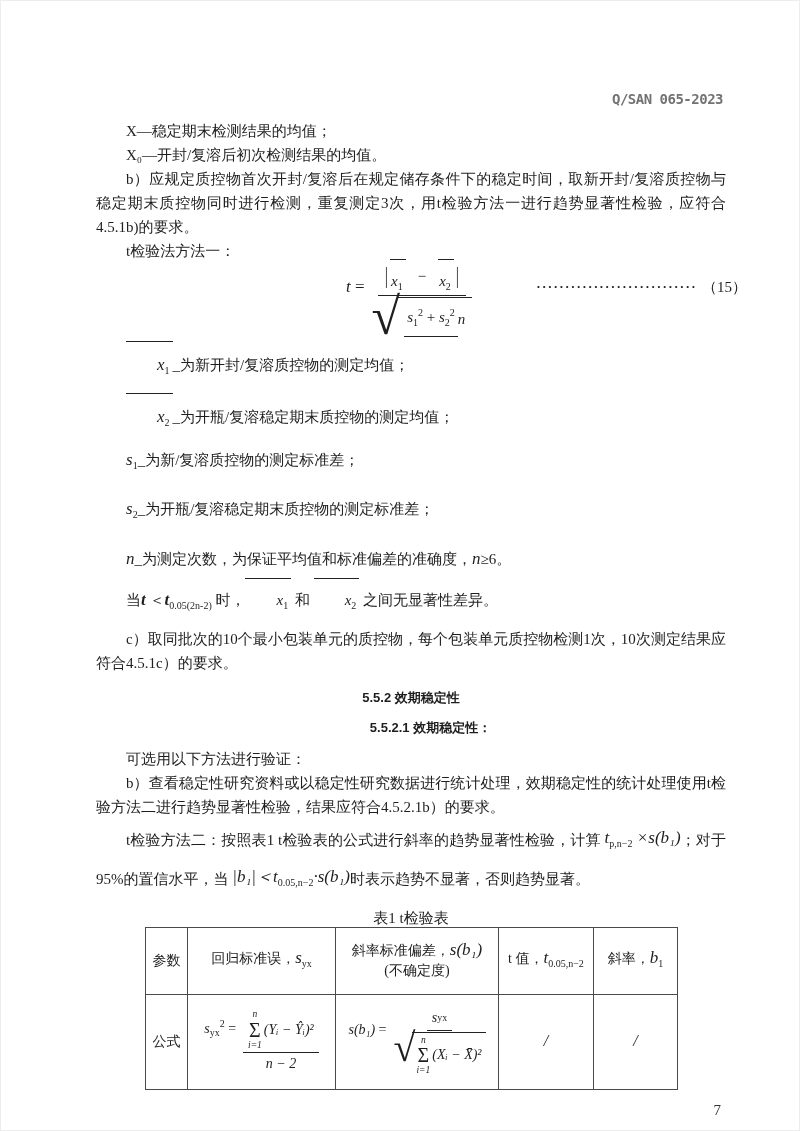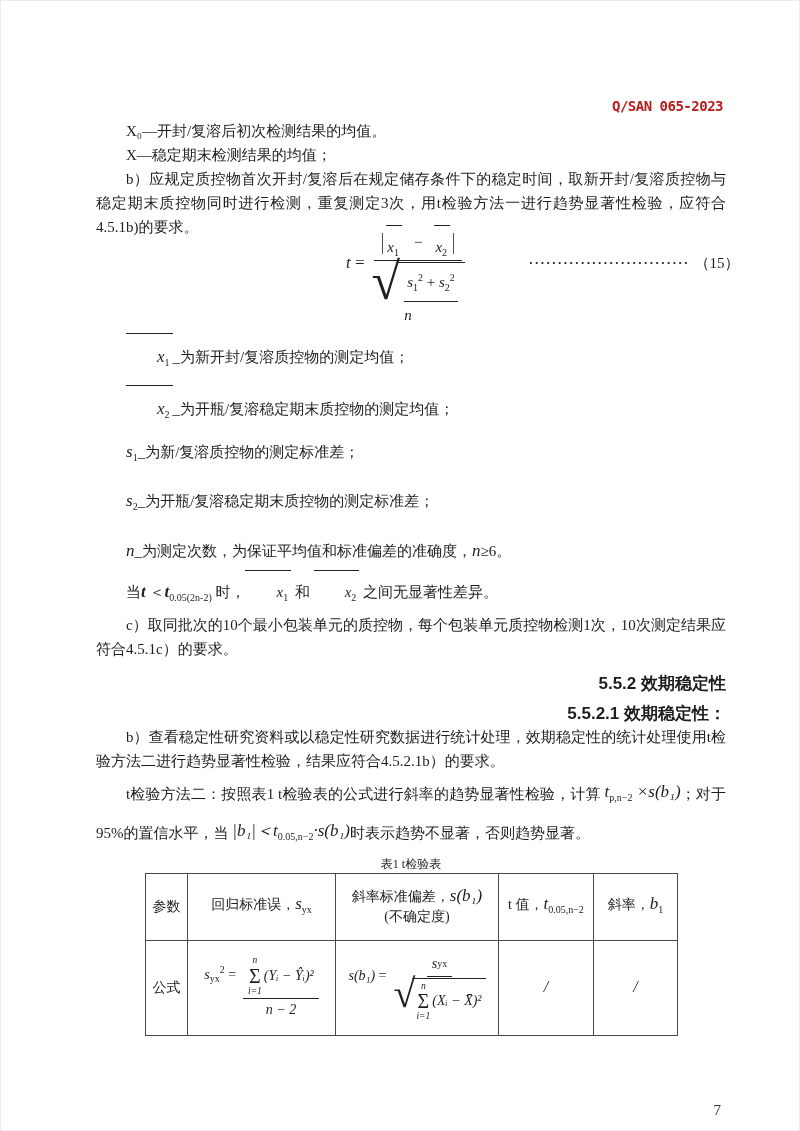--- a/index.html
+++ b/index.html
@@ -3,23 +3,23 @@
 <meta charset="utf-8">
 <style>
   html,body { margin:0; padding:0; background:#fff; }
   .page {
     position:relative; width:800px; height:1131px; background:#ffffff;
     font-family:"Liberation Serif","DejaVu Serif",serif;
     color:#1e1e1e; box-sizing:border-box; border:1px solid #ededed;
     overflow:hidden;
   }
   .doc-number {
-    position:absolute; top:97px; right:76px;
+    position:absolute; top:90px; right:76px;
     font-family:"DejaVu Sans Mono","Liberation Mono",monospace;
-    font-size:14px; font-weight:bold; letter-spacing:-0.5px; color:#b91c1c;
+    font-size:14px; font-weight:bold; letter-spacing:-0.5px; color:#737373;
   }
   .content {
     position:absolute; left:95px; top:0; width:630px; padding-top:118px;
     font-size:15px; line-height:24px; text-align:justify;
   }
   p { margin:0; }
   .indent { text-indent:2em; }
   .mi { font-style:italic; font-family:"Liberation Serif",serif; }
   .mib { font-style:italic; font-weight:bold; font-family:"Liberation Serif",serif; font-size:17px; }
   sub { font-size:10px; }
@@ -32,44 +32,44 @@
   .f15-eq { display:inline-flex; align-items:center; }
   .f15-lhs { transform:translateY(-13px); font-size:17px; white-space:nowrap; }
   .frac { display:inline-flex; flex-direction:column; align-items:center; margin-left:7px; }
   .fnum { border-bottom:1.5px solid #222; padding:0 5px 2px; white-space:nowrap; display:inline-flex; align-items:center; }
   .pipe { display:inline-block; transform:scaleY(1.45); font-size:16px; margin:0 2px; }
   .op { margin:0 12px; }
   .fden { padding-top:1px; }
   .sqrt { display:inline-flex; align-items:flex-start; }
   .sqsign { font-size:52px; line-height:40px; font-weight:300; margin-right:-3px; font-style:normal; }
   .sqbody { border-top:1.5px solid #222; padding:3px 7px 0; }
-  .frac2 { display:inline-flex; flex-direction:column; }
+  .frac2 { display:inline-flex; flex-direction:row; align-items:center; }
   .fnum2 { border-bottom:1.4px solid #222; padding:0 3px 1px; white-space:nowrap; }
   .fden2 { padding-top:1px; }
   .dotlead { margin-left:64px; transform:translateY(-13px); font-weight:bold; letter-spacing:1.4px; font-size:13px; color:#222; white-space:nowrap; }
   .eqtag { margin-left:5px; transform:translateY(-13px); white-space:nowrap; }
 
   
   .defline { line-height:30px; margin-top:13px; text-indent:2em; }
-  .defline.first { margin-top:20px; }
+  .defline.first { margin-top:4px; }
   .concl { line-height:30px; margin-top:4px; text-indent:2em; }
-  .after-concl { }
-
-  .h-bold { font-family:"Liberation Sans","DejaVu Sans",sans-serif; font-weight:bold; font-size:17px; line-height:22px; text-align:right; }
+  .after-concl { margin-top:6px; }
+
+  .h-bold { font-family:"Liberation Sans","DejaVu Sans",sans-serif; font-weight:bold; font-size:13px; line-height:22px; text-align:center; }
   .h552 { margin-top:12px; }
   .h5521 { margin-top:8px;margin-left:39px; }
   .intro-line { margin-top:8px; }
 
   
   .m2 { margin-top:4px; line-height:33px; }
   .ifx { font-size:17px; position:relative; top:-2px; white-space:nowrap; }
   .ifx sub { font-size:10px; }
 
   
-  .tcaption { margin-top:0; width:532px; margin-left:49px; text-align:center; font-size:12px; line-height:16px; text-indent:0; }
+  .tcaption { margin-top:8px; width:532px; margin-left:49px; text-align:center; font-size:15px; line-height:16px; text-indent:0; }
   table.ttable {
     border-collapse:collapse; table-layout:fixed; width:532px; margin-left:49px; margin-top:1px;
     font-size:14px; line-height:20px;
   }
   table.ttable td { border:1.4px solid #4a4a4a; text-align:center; vertical-align:middle; padding:2px 3px; }
   .row-head td { height:62px; }
   .row-formula td { height:90px; }
   .eqrow { display:inline-flex; align-items:center; }
   .lhs-at-bar { transform:translateY(-13px); white-space:nowrap; }
   .lhs-at-bar2 { transform:translateY(-12px); white-space:nowrap; }
@@ -84,23 +84,24 @@
 </style>
 </head>
 <body>
 
 <div class="page">
 
   <div class="doc-number">Q/SAN 065-2023</div>
 
   <div class="content">
 
+    <p class="indent">X—稳定期末检测结果的均值；</p>
     <p class="indent">X₀—开封/复溶后初次检测结果的均值。</p>
-    <p class="indent">X—稳定期末检测结果的均值；</p>
     <p class="indent">b）应规定质控物首次开封/复溶后在规定储存条件下的稳定时间，取新开封/复溶质控物与稳定期末质控物同时进行检测，重复测定3次，用t检验方法一进行趋势显著性检验，应符合4.5.1b)的要求。</p>
+    <p class="indent">t检验法方法一：</p>
 
     <div class="f15-row">
       <span class="f15-eq">
         <span class="f15-lhs"><i class="mi">t</i> <span>=</span></span>
         <span class="frac">
           <span class="fnum">
             <span class="pipe">|</span>
             <span class="ov"><i class="mi">x</i><sub>1</sub></span>
             <span class="op">−</span>
             <span class="ov"><i class="mi">x</i><sub>2</sub></span>
@@ -129,20 +130,21 @@
     <p class="defline"><span class="sym"><i class="mi">s</i><sub>2</sub></span><span>_为开瓶/复溶稳定期末质控物的测定标准差；</span></p>
     <p class="defline"><span class="sym"><i class="mi">n</i></span><span>_为测定次数，为保证平均值和标准偏差的准确度，</span><i class="mi sym">n</i><span>≥6。</span></p>
 
     <p class="concl"><span>当</span><i class="mib">t</i> <span>＜</span><i class="mib">t</i><sub>0.05(2n-2)</sub> <span>时，</span><span class="ov"><i class="mi">x</i><sub>1</sub></span> <span>和</span> <span class="ov"><i class="mi">x</i><sub>2</sub></span> <span>之间无显著性差异。</span></p>
 
     <p class="indent after-concl">c）取同批次的10个最小包装单元的质控物，每个包装单元质控物检测1次，10次测定结果应符合4.5.1c）的要求。</p>
 
     <p class="h-bold h552">5.5.2 效期稳定性</p>
     <p class="h-bold h5521">5.5.2.1 效期稳定性：</p>
 
+    <p class="indent intro-line">可选用以下方法进行验证：</p>
     <p class="indent">b）查看稳定性研究资料或以稳定性研究数据进行统计处理，效期稳定性的统计处理使用t检验方法二进行趋势显著性检验，结果应符合4.5.2.1b）的要求。</p>
 
     <p class="indent m2"><span>t检验方法二：按照表1 t检验表的公式进行斜率的趋势显著性检验，计算</span> <span class="ifx"><i class="mi">t</i><sub>p,n−2</sub> <i class="mi">×s(b₁)</i></span><span>；对于95%</span><span>的置信水平，当</span> <span class="ifx"><i class="mi">|b₁|＜</i><i class="mi">t</i><sub>0.05,n−2</sub><i class="mi">·s(b₁)</i></span><span>时表示趋势不显著，否则趋势显著。</span></p>
 
     <p class="tcaption">表1  t检验表</p>
 
     <table class="ttable">
       <colgroup>
           <col style="width:42px">
           <col style="width:148px">

